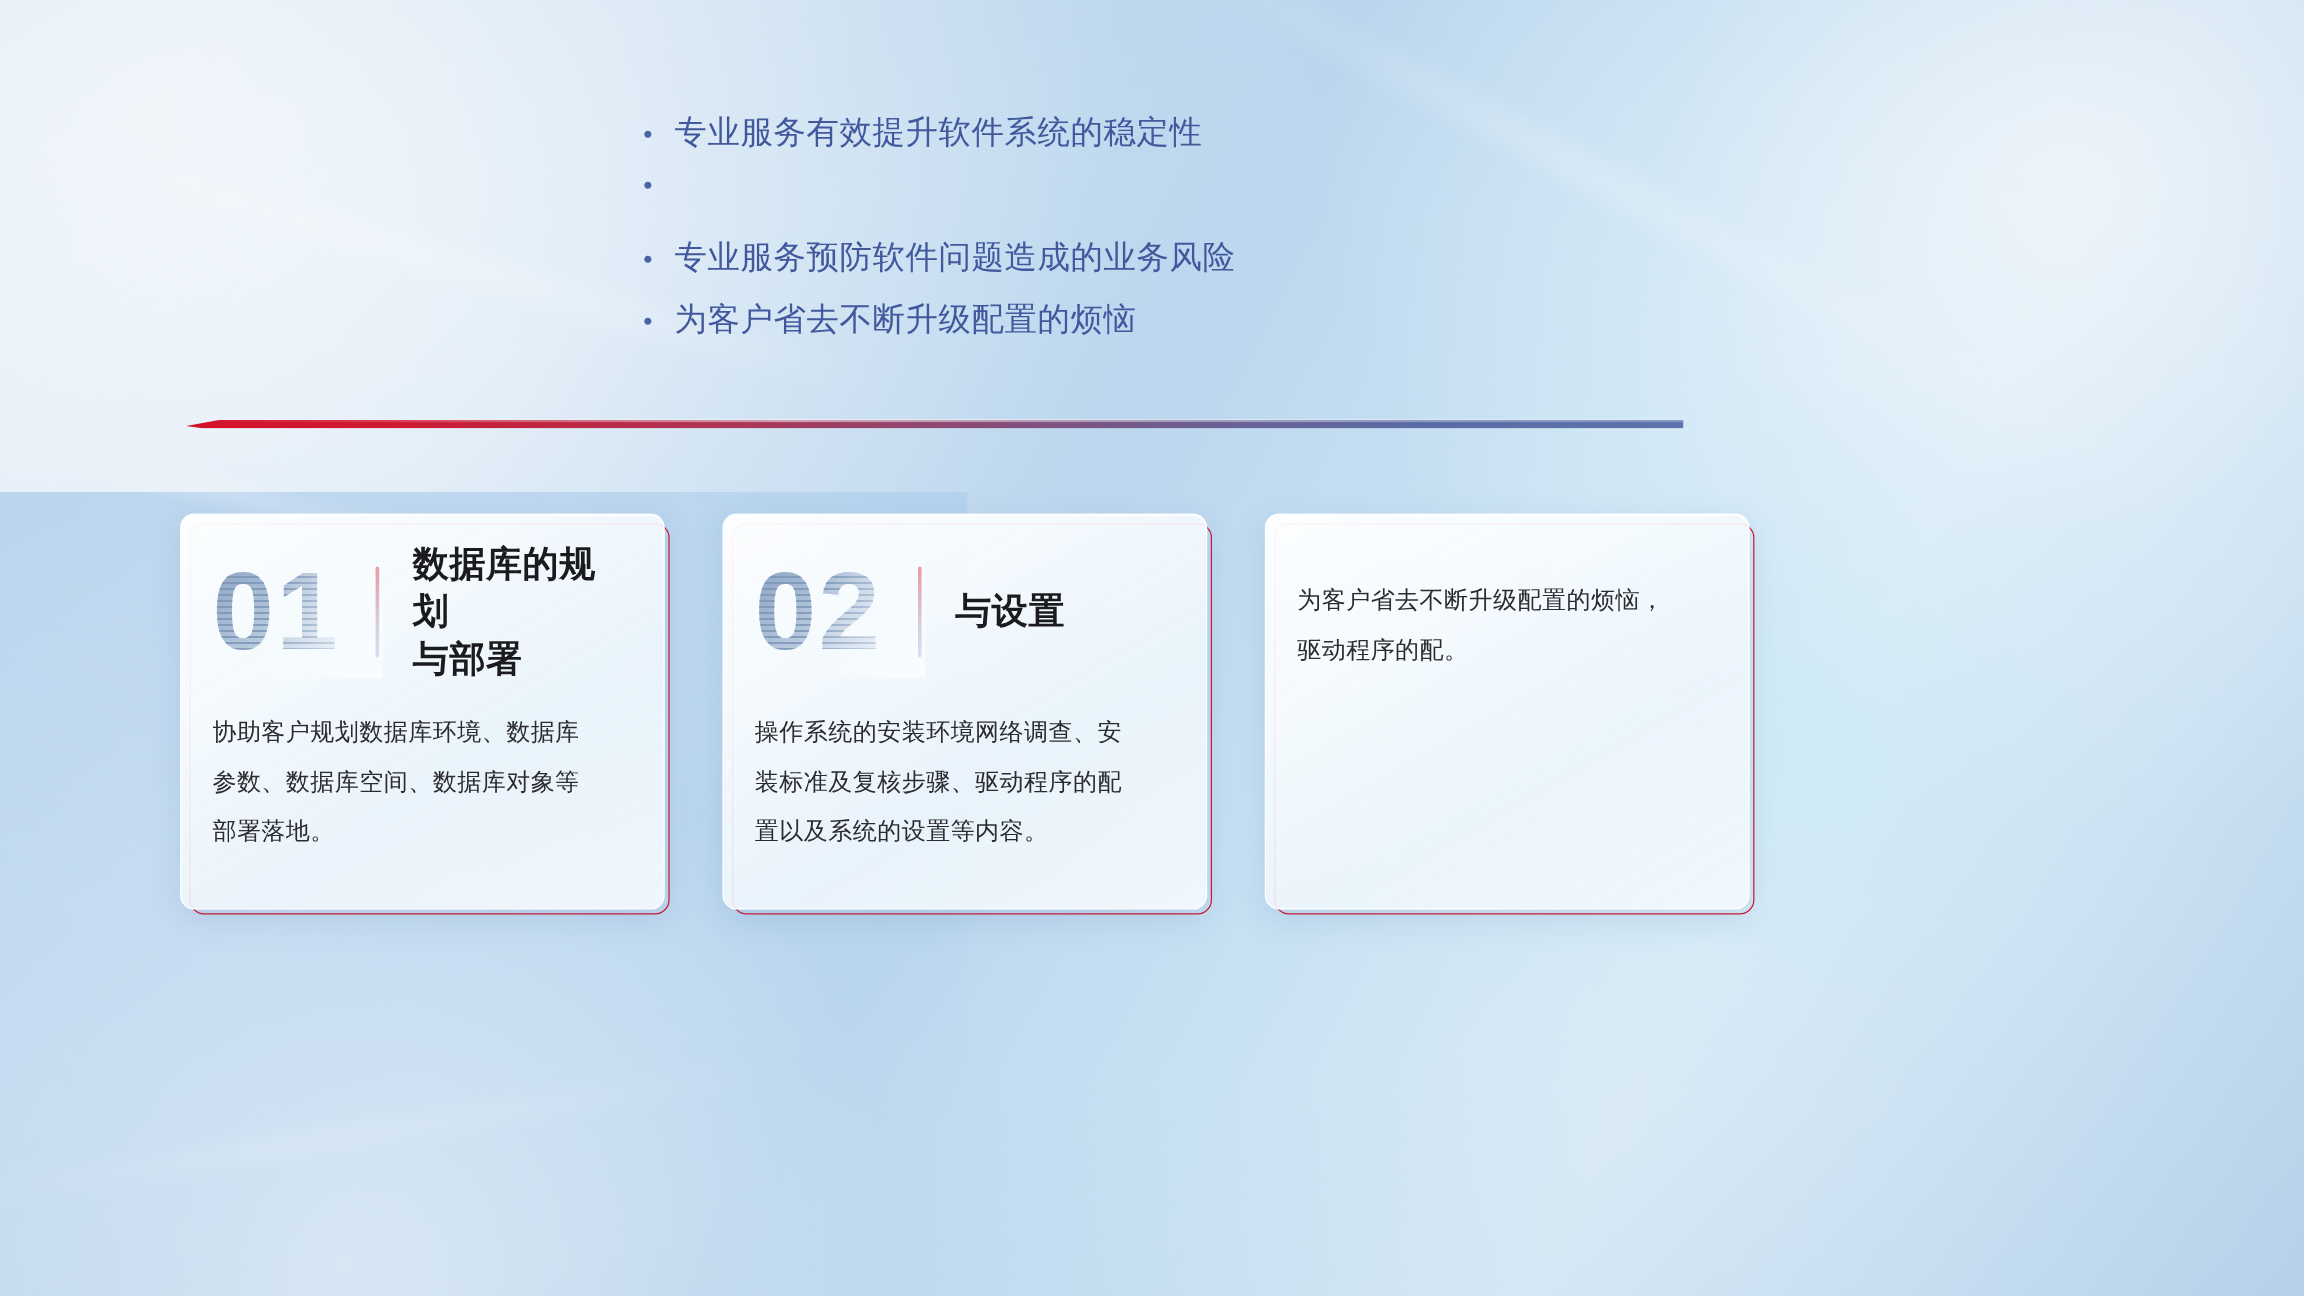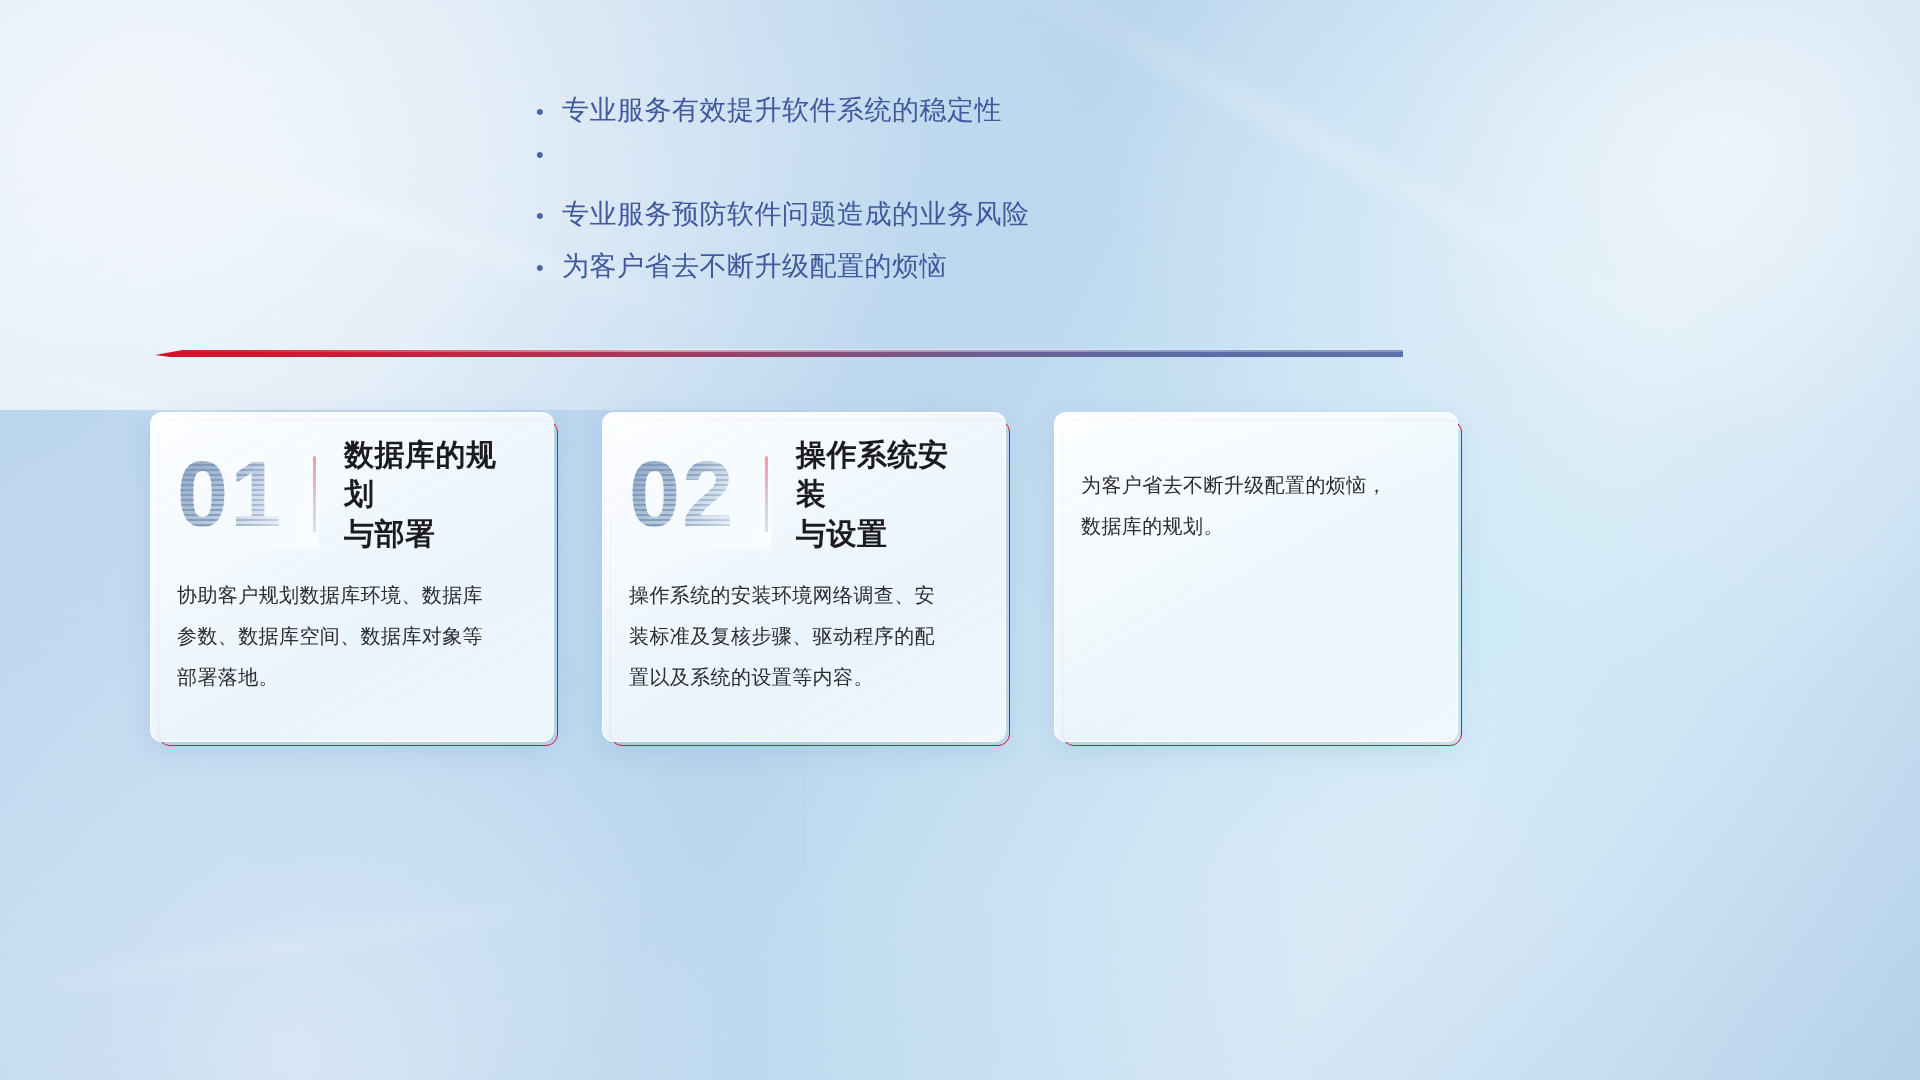--- a/index.html
+++ b/index.html
@@ -84,21 +84,21 @@
     clip-path:polygon(0 72%, 2.2% 0, 100% 0, 100% 100%, 1.2% 100%);
   }
   #divider .sheen{
     position:absolute; left:0; top:1px; width:100%; height:3px;
     background:linear-gradient(90deg, rgba(255,255,255,0) 0%, rgba(255,255,255,.5) 40%, rgba(255,255,255,.25) 100%);
     clip-path:polygon(2.4% 0, 100% 0, 100% 100%, 1.4% 100%);
   }
 
   
   #cards{
-    position:absolute; left:150px; top:412px; width:1310px; height:330px;
+    position:absolute; left:150px; top:428px; width:1310px; height:330px;
     display:flex; gap:48px;
   }
   .card{
     position:relative; width:404px; height:100%;
     border-radius:12px;
   }
   .card-accentbox{
     position:absolute; left:8px; top:8px; right:-4px; bottom:-4px;
     border:1.6px solid #d2102b; border-radius:12px;
   }
@@ -219,36 +219,35 @@
   </div>
 
   <div class="card">
     <div class="card-accentbox"></div>
     <div class="card-body">
       <div class="card-head">
         <div class="num">02</div>
         <div class="num-fade"></div>
         <div class="accent-bar"></div>
         <div class="card-title">
-          <div>操作系统安装</div>
           <div>与设置</div>
         </div>
       </div>
       <div class="card-text">
         <div>操作系统的安装环境网络调查、安</div>
         <div>装标准及复核步骤、驱动程序的配</div>
         <div>置以及系统的设置等内容。</div>
       </div>
     </div>
   </div>
 
   <div class="card">
     <div class="card-accentbox"></div>
     <div class="card-body">
       <div class="card-text">
         <div>为客户省去不断升级配置的烦恼，</div>
-        <div>数据库的规划。</div>
+        <div>驱动程序的配。</div>
         <div></div>
       </div>
     </div>
   </div>
 
 </div>
 
 </body></html>

